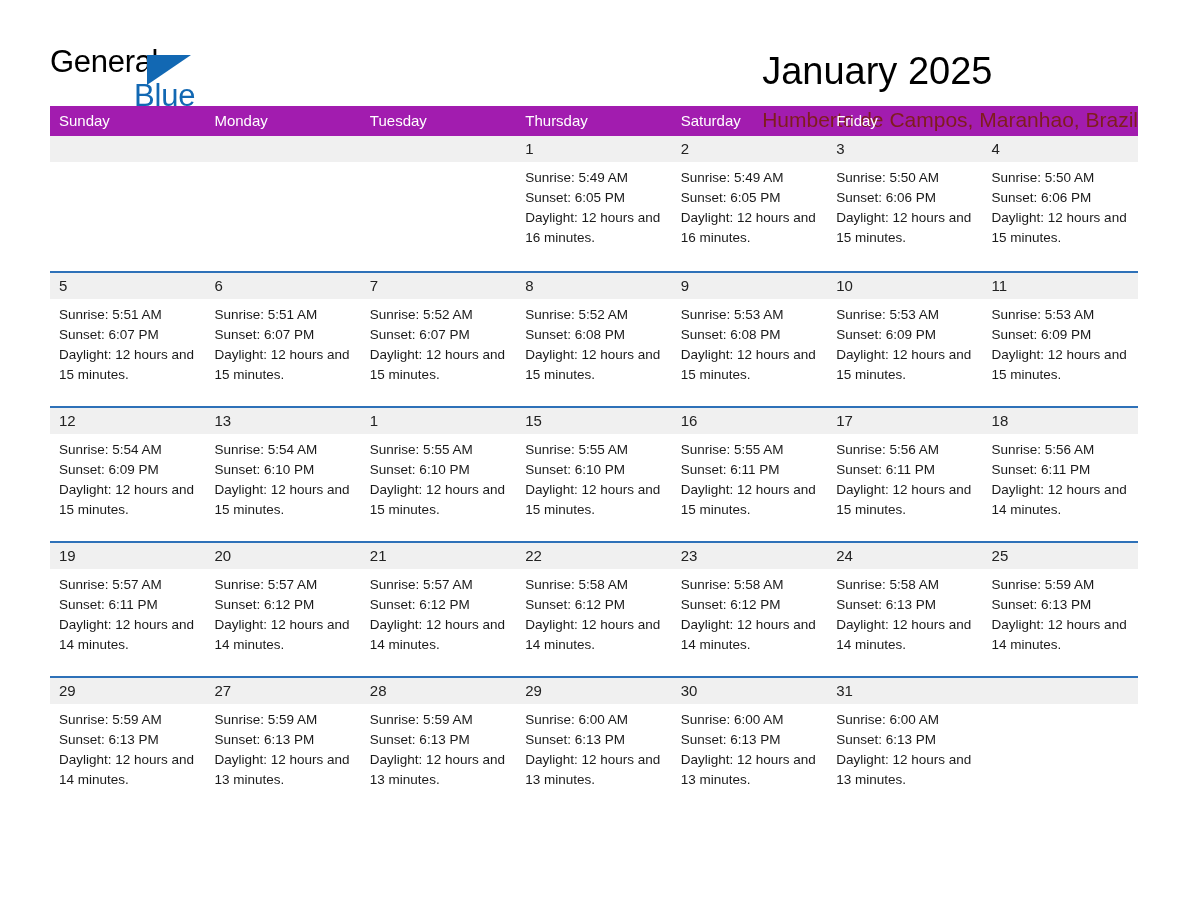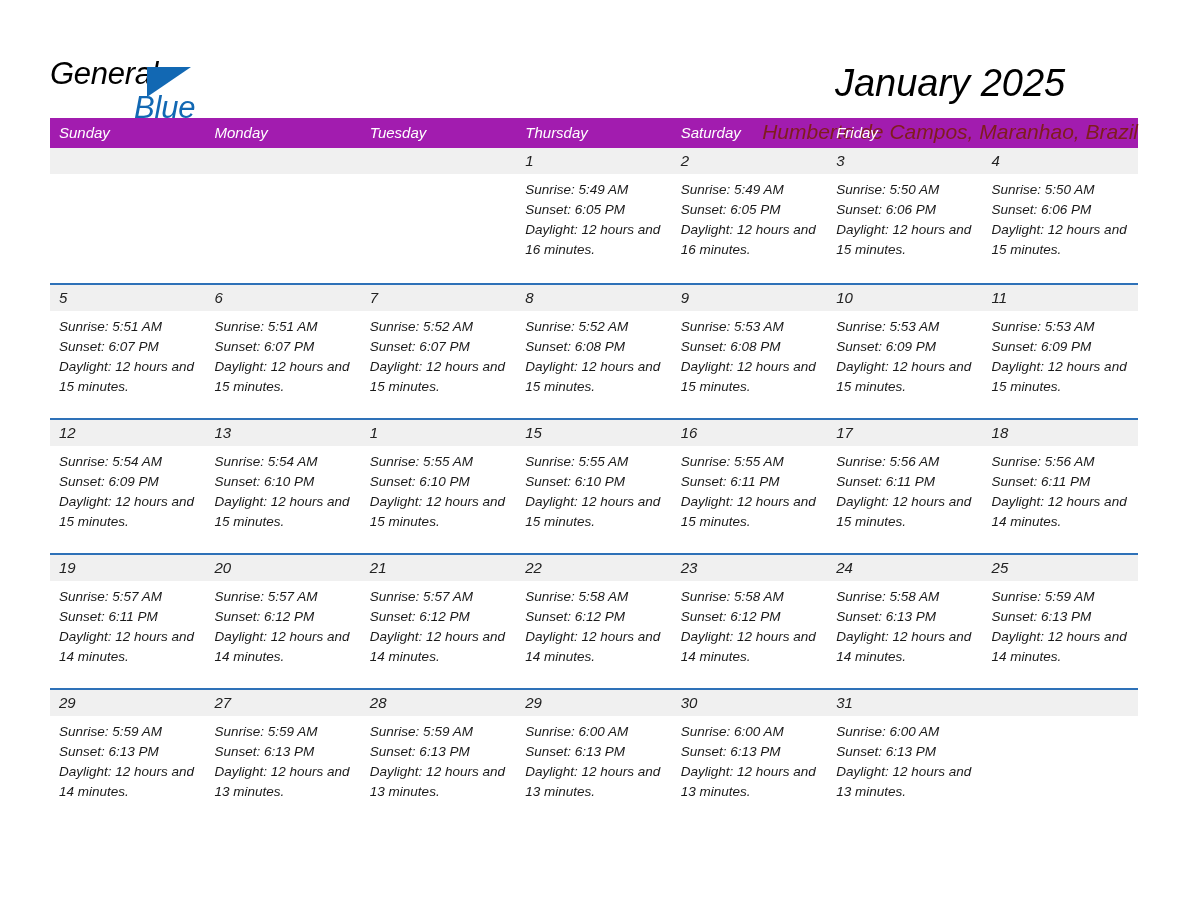--- a/index.html
+++ b/index.html
@@ -13,22 +13,21 @@
     font-family: "Liberation Sans", sans-serif;
     color: #1a1a1a;
     overflow: hidden;
   }
 
   .page {
     position: relative;
     width: 1188px;
     height: 918px;
     box-sizing: border-box;
-    padding: 16px 50px;
-    font-style: italic;
+    padding: 4px 50px;
   }
 
   
   .top {
     display: flex;
     justify-content: space-between;
     align-items: flex-start;
     padding-top: 42px;
     height: 98px;
     box-sizing: border-box;
@@ -58,21 +57,21 @@
   .logo-blue {
     position: absolute;
     left: 84px;
     top: 34px;
     font-size: 31px;
     color: #1268b3;
     letter-spacing: -0.2px;
   }
 
   .titles {
-    text-align: center;
+    text-align: left;
     padding-top: 2px;
   }
   .cal-title {
     font-size: 38px;
     font-weight: normal;
     color: #000000;
     letter-spacing: 0px;
     line-height: 46px;
   }
   .cal-subtitle {

